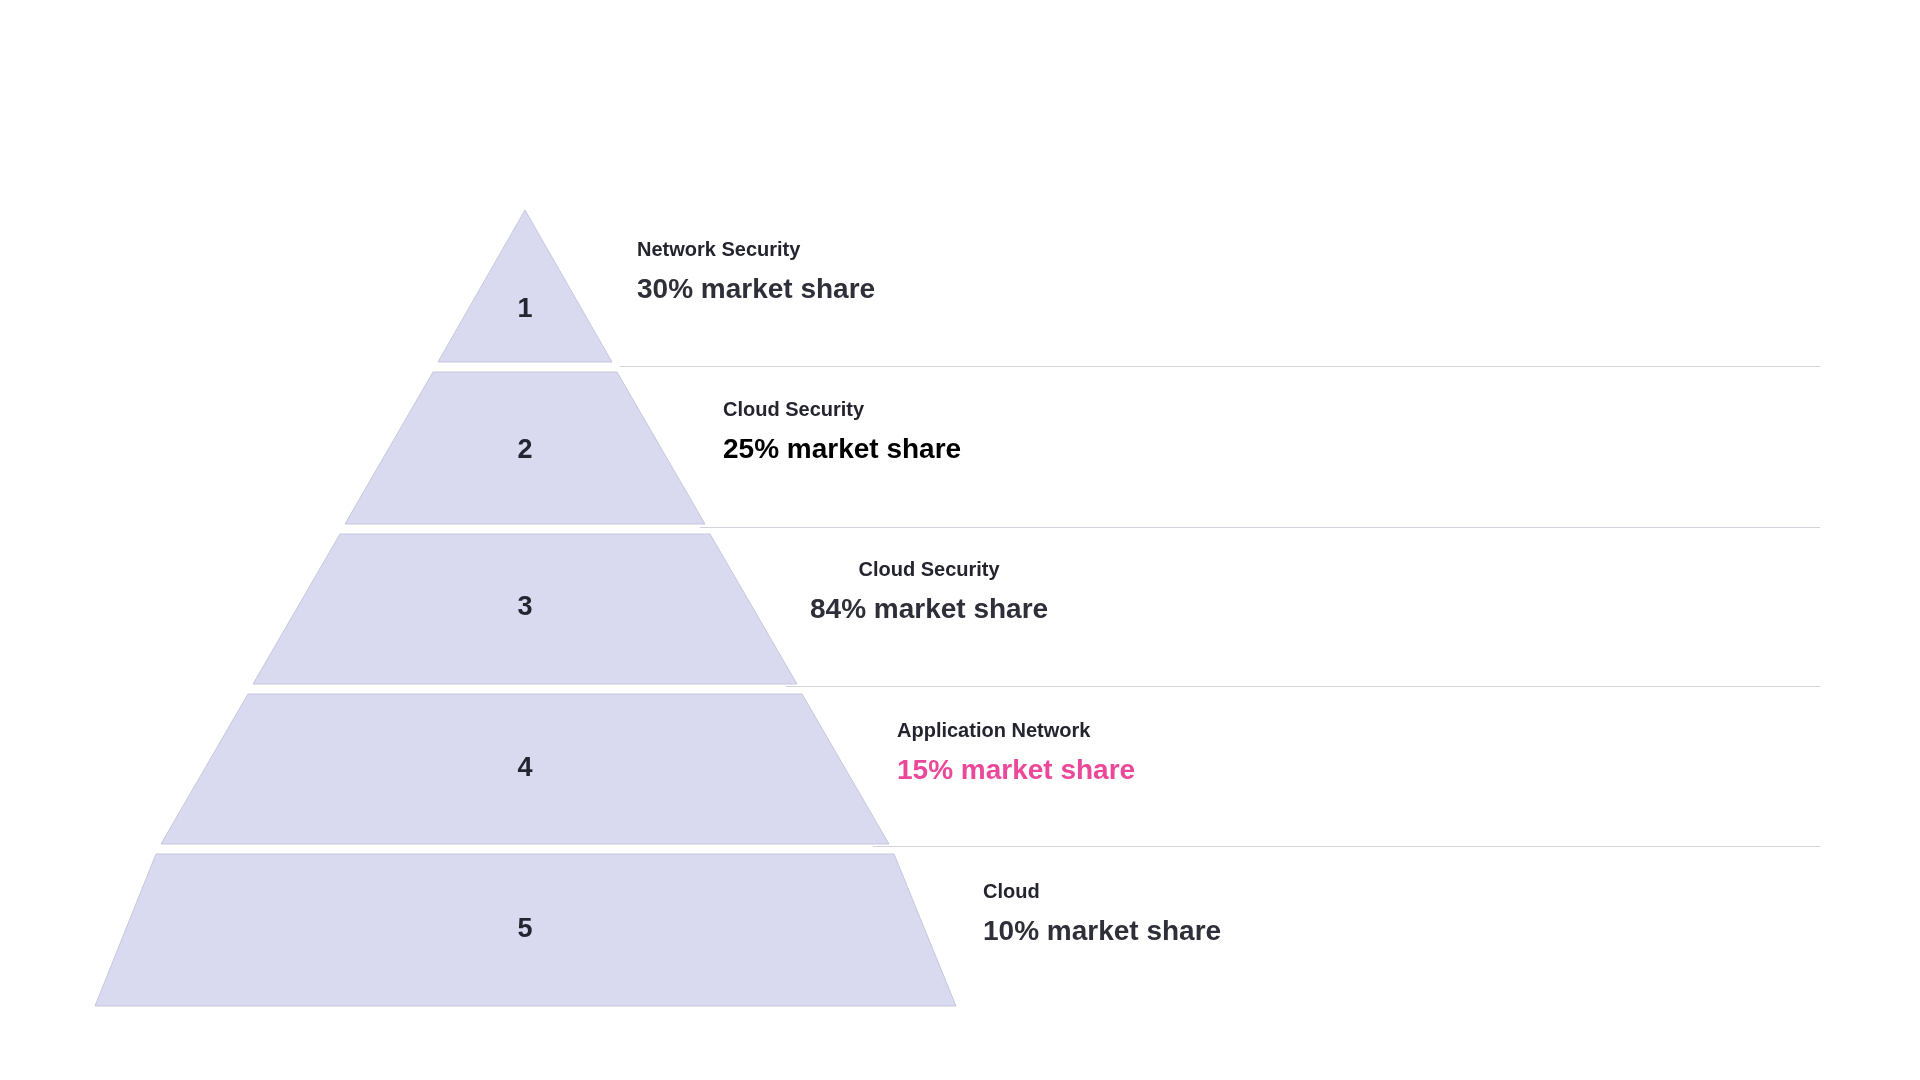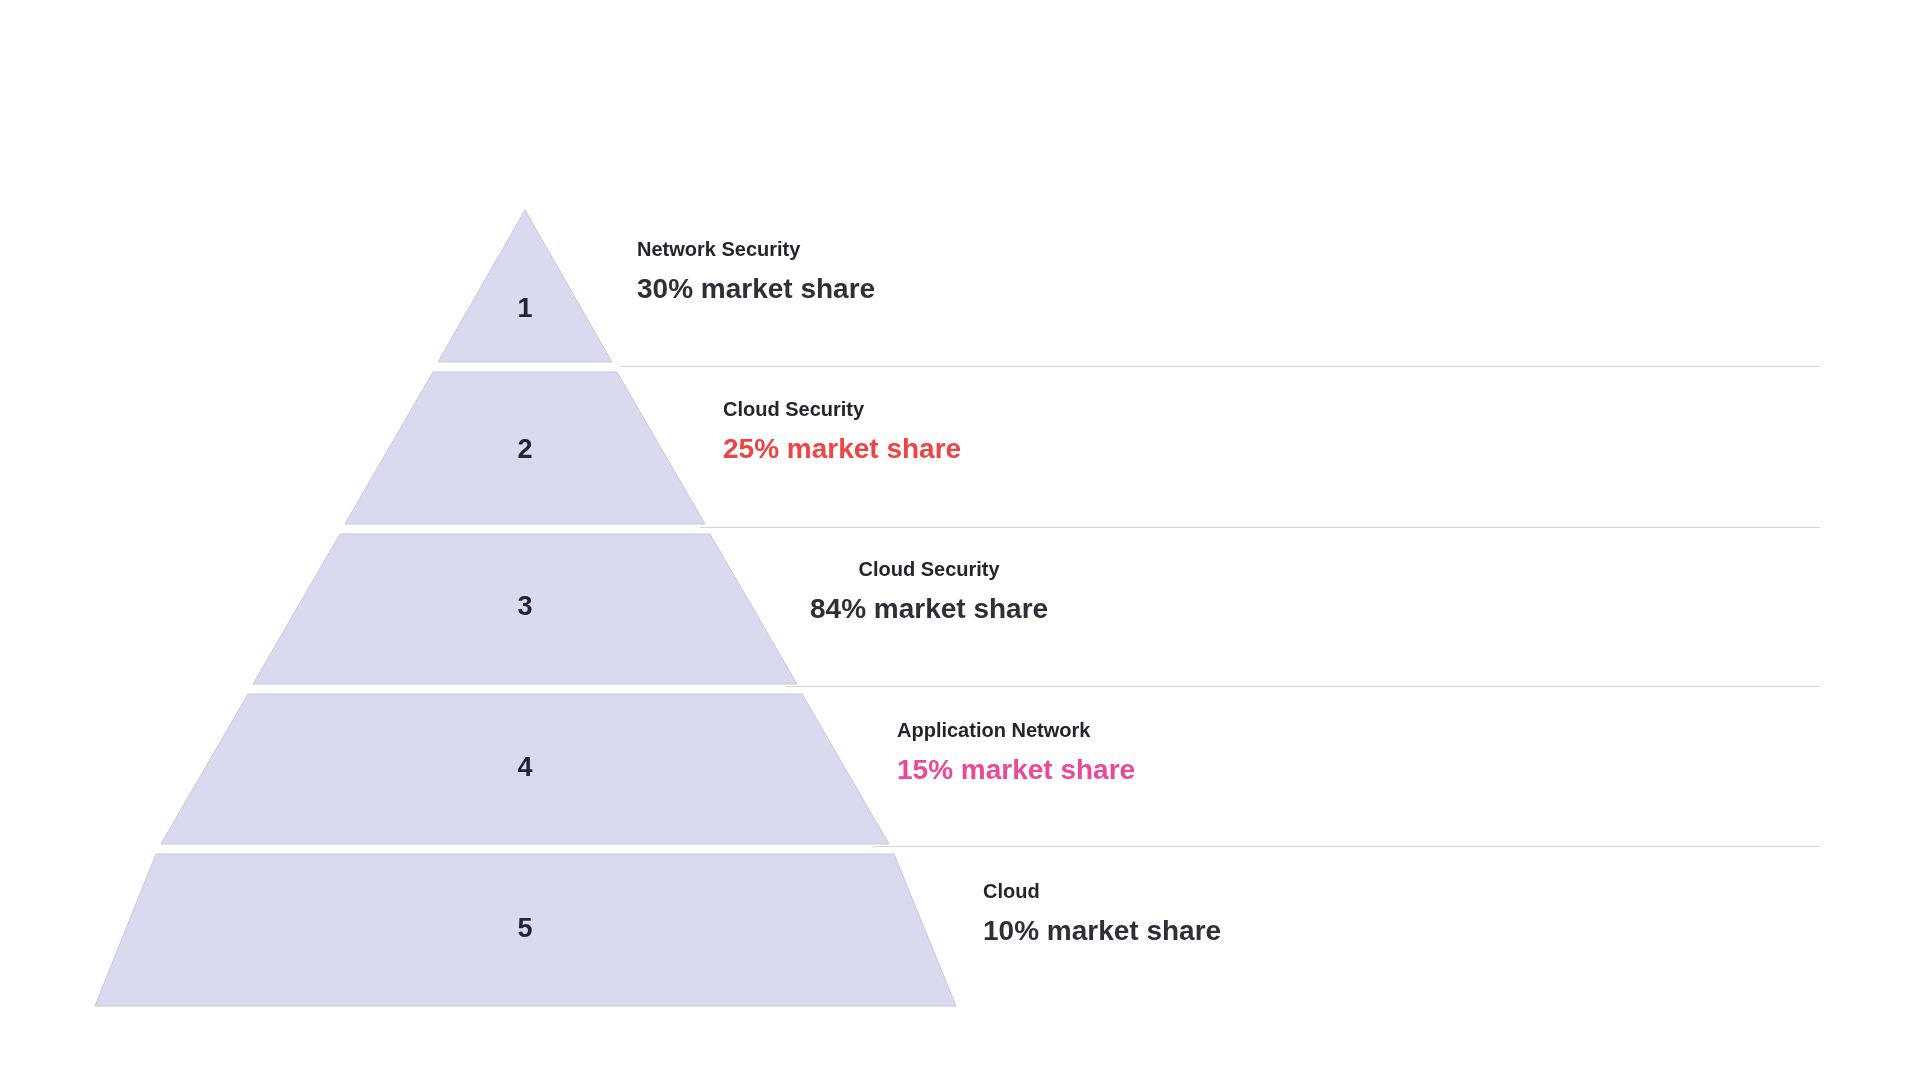--- a/index.html
+++ b/index.html
@@ -124,21 +124,21 @@
       <div class="level-number" style="left: 525px; top: 928px; color: rgb(37, 37, 50);">5</div>
     </div>
 
   <div id="labels-layer">
       <div class="level-label" style="left: 637px; top: 238px;">
         <div class="label-title" style="color: rgb(36, 36, 47);">Network Security</div>
         <div class="label-sub" style="color: rgb(47, 47, 58);">30% market share</div>
       </div>
       <div class="level-label" style="left: 723px; top: 398px;">
         <div class="label-title" style="color: rgb(36, 36, 47);">Cloud Security</div>
-        <div class="label-sub" style="color: #ef4444;">25% market share</div>
+        <div class="label-sub" style="color: #000000;">25% market share</div>
       </div>
       <div class="level-label" style="left: 810px; top: 558px;">
         <div class="label-title" style="color: rgb(36, 36, 47); text-align: center;">Cloud Security</div>
         <div class="label-sub" style="color: rgb(47, 47, 58);">84% market share</div>
       </div>
       <div class="level-label" style="left: 897px; top: 719px;">
         <div class="label-title" style="color: rgb(36, 36, 47);">Application Network</div>
         <div class="label-sub" style="color: #ec4899;">15% market share</div>
       </div>
       <div class="level-label" style="left: 983px; top: 880px;">

